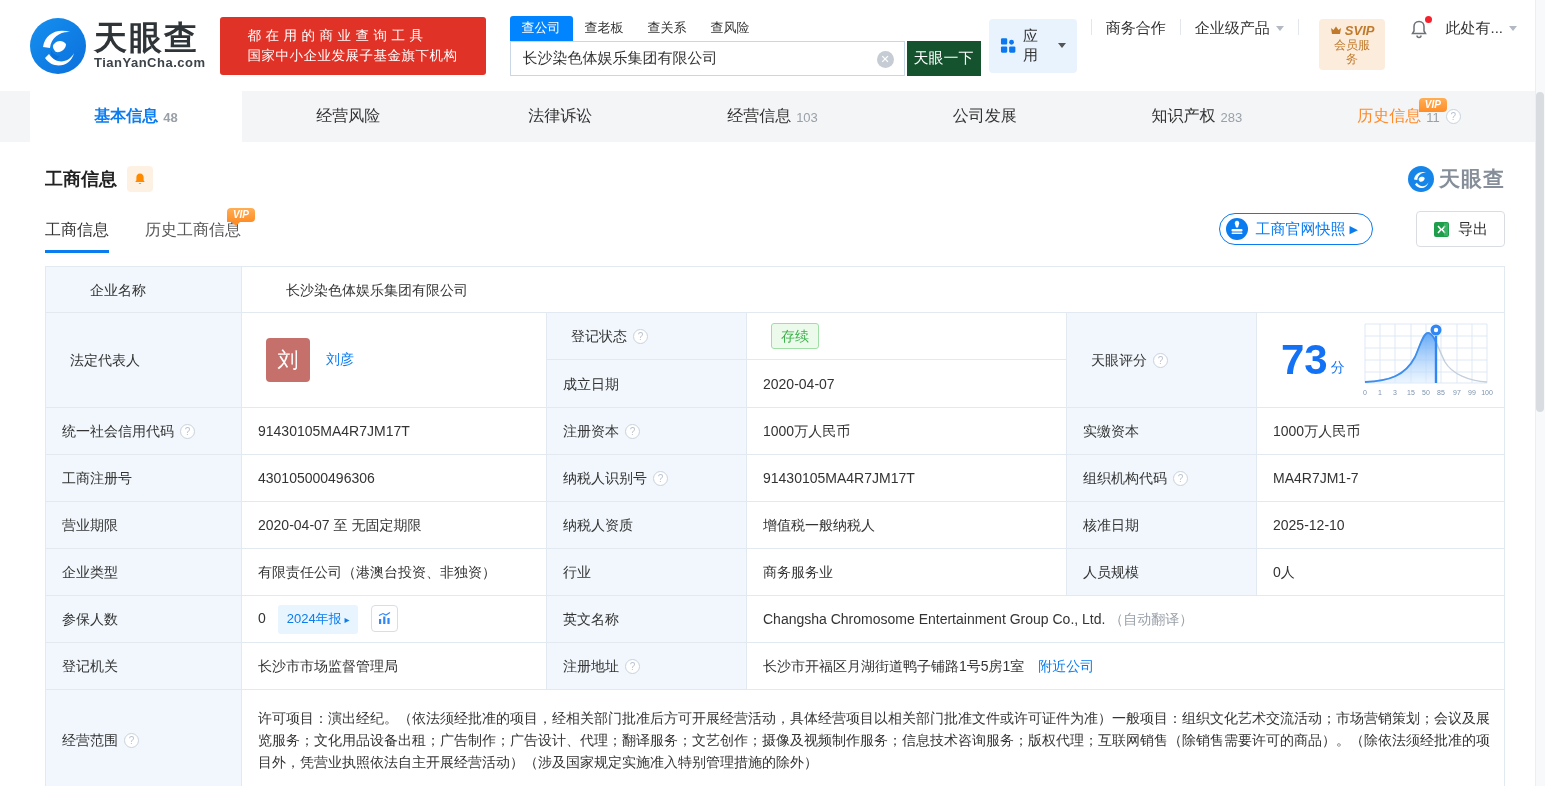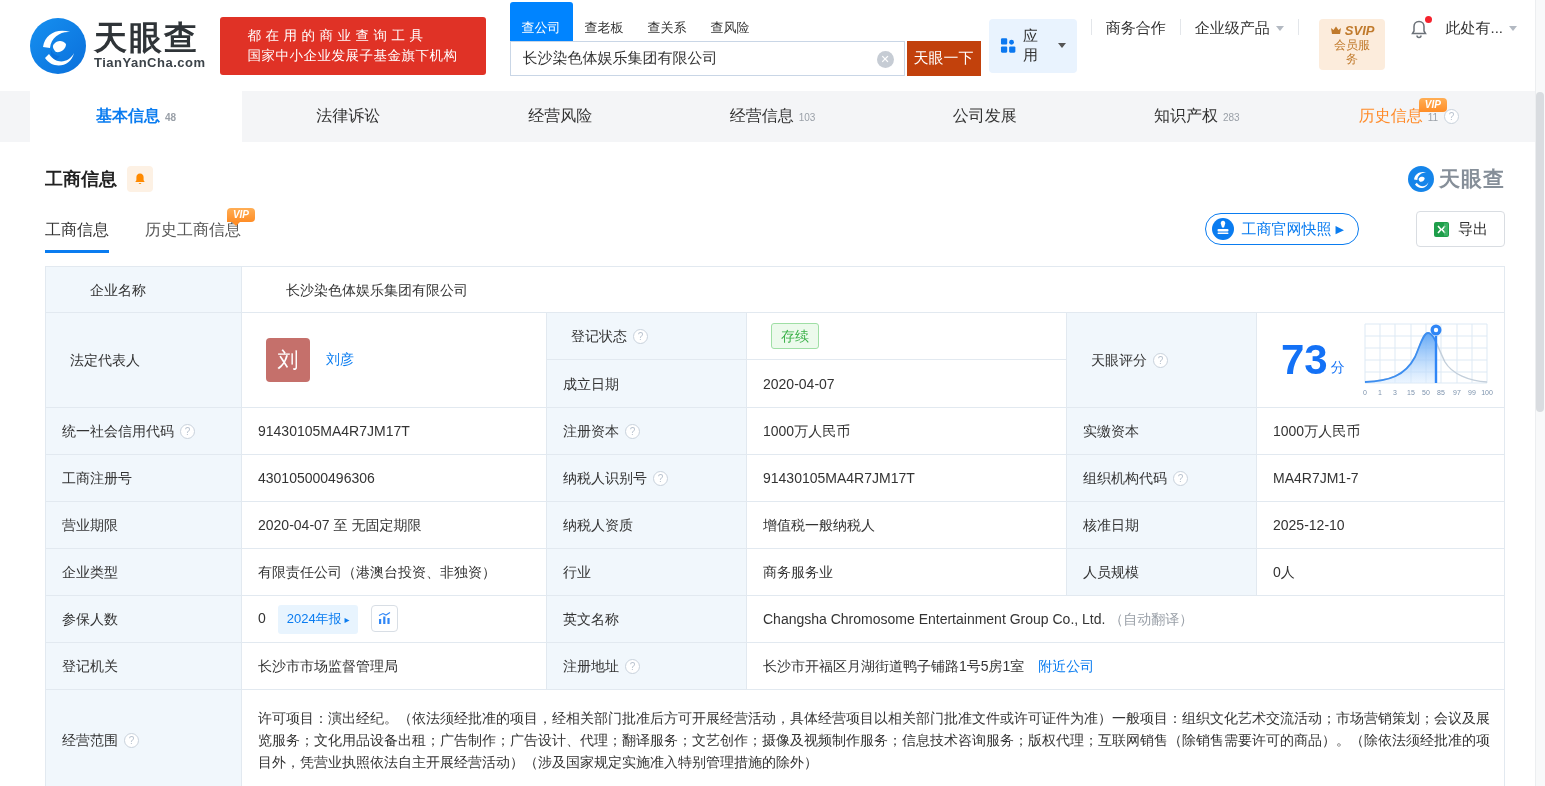--- a/index.html
+++ b/index.html
@@ -13,45 +13,45 @@
   .logo-icon { width:56px; height:56px; flex:0 0 auto; }
   .logo-txt { margin-left:8px; }
   .logo-title { font-size:33px; font-weight:bold; color:#2f3438; letter-spacing:2px; line-height:34px; }
   .logo-domain { font-size:13px; font-weight:bold; color:#3c4349; letter-spacing:.5px; }
   .banner { margin-left:14px; background:#e03226; color:#ffffff; border-radius:3px; padding:9px 28px; line-height:20px; font-size:13.5px; white-space:nowrap; }
   .banner .l1 { letter-spacing:4.5px; }
   .banner .l2 { letter-spacing:.5px; }
 
   .search-wrap { margin-left:24px; width:482px; }
   .search-tabs { display:flex; align-items:flex-end; height:25px; }
-  .search-tab { font-size:13px; color:#333; padding:17px 12px 4px; cursor:pointer; }
+  .search-tab { font-size:13px; color:#333; padding:3px 12px 4px; cursor:pointer; }
   .search-tab.active { background:#0084ff; color:#fff; border-radius:3px 3px 0 0; }
   .search-row { display:flex; }
   .search-box { position:relative; width:395px; height:35px; border:1px solid #c9d6e6; background:#fff; }
   .search-box input { width:100%; height:100%; border:0; outline:none; font-size:15px; color:#333; padding:0 36px 0 12px; font-family:inherit; }
   .clear-ic { position:absolute; right:10px; top:9px; width:17px; height:17px; border-radius:50%; background:#c6ccd4; color:#fff; font-size:11px; line-height:17px; text-align:center; cursor:pointer; }
-  .search-btn { width:74px; height:35px; margin-left:2px; background:#c2410c; color:#fff; border:0; font-size:15px; cursor:pointer; font-family:inherit; }
+  .search-btn { width:74px; height:35px; margin-left:2px; background:#14532d; color:#fff; border:0; font-size:15px; cursor:pointer; font-family:inherit; }
 
   .header-right { margin-left:auto; display:flex; align-items:flex-start; }
   .apps-btn { display:flex; align-items:center; background:#e9f3fe; border-radius:4px; padding:8px 11px; cursor:pointer; }
   .apps-btn .lbl { font-size:15px; color:#333; margin-left:7px; }
   .caret { display:inline-block; width:0; height:0; border-left:4px solid transparent; border-right:4px solid transparent; border-top:5px solid #555; margin-left:6px; }
   .caret.gray { border-top-color:#b3b9c2; }
   .hr-sep { width:1px; height:16px; background:#e3e6ea; margin:0 14px; }
   .hr-link { font-size:15px; color:#333; cursor:pointer; white-space:nowrap; display:flex; align-items:center; }
   .svip { margin:0 6px; background:#fcecdc; border-radius:4px; padding:4px 10px; text-align:center; cursor:pointer; }
   .svip .s1 { font-size:13px; font-weight:bold; font-style:italic; color:#c07a2c; display:flex; align-items:center; justify-content:center; gap:3px; }
   .svip .s2 { font-size:12px; color:#c07a2c; line-height:14px; }
   .bell-wrap { position:relative; margin:0 16px 0 18px; cursor:pointer; }
   .bell-dot { position:absolute; top:-3px; right:-3px; width:7px; height:7px; border-radius:50%; background:#f5222d; }
 
   
   .nav-bar { height:51px; background:#f4f5f7; display:flex; padding:0 30px; }
   .nav-tab { flex:1; display:flex; align-items:center; justify-content:center; font-size:16px; color:#333; cursor:pointer; position:relative; }
-  .nav-tab .cnt { font-size:10px; color:#9aa0a8; margin-left:5px; margin-top:2px; }
+  .nav-tab .cnt { font-size:13px; color:#9aa0a8; margin-left:5px; margin-top:2px; }
   .nav-tab.active { background:#fff; color:#0a7cf0; font-weight:bold; }
   .nav-tab.vip-tab { color:#ff8b2a; }
   .vip-badge { display:inline-block; background:linear-gradient(180deg,#ffae55,#ff8d26); color:#fff; font-size:10px; font-weight:bold; font-style:italic; padding:1px 6px 2px; border-radius:4px 4px 4px 0; }
   .nav-vip { position:absolute; top:3px; right:68px; }
   .help-ic { display:inline-block; width:15px; height:15px; border:1px solid #c9d2dc; border-radius:50%; color:#b9c3cf; font-size:10px; line-height:13px; text-align:center; margin-left:6px; cursor:pointer; background:#fff; }
   .help-ic::after { content:"?"; }
 
   
   .content { padding:0 40px 0 45px; }
   .sec-head { display:flex; align-items:center; margin-top:23px; }
@@ -59,21 +59,21 @@
   .bell-chip { margin-left:10px; width:26px; height:26px; background:#fdf1e4; border-radius:4px; display:flex; align-items:center; justify-content:center; cursor:pointer; }
   .watermark { margin-left:auto; display:flex; align-items:center; gap:5px; }
   .watermark .wm-txt { font-size:21px; font-weight:bold; color:#868f99; letter-spacing:1px; }
 
   .subtab-row { display:flex; align-items:flex-end; margin-top:14px; height:46px; }
   .subtab { font-size:16px; color:#333; padding-bottom:12px; position:relative; cursor:pointer; }
   .subtab.active::after { content:""; position:absolute; left:0; right:0; bottom:0; height:3px; background:#0a7cf0; }
   .subtab.muted { color:#555; margin-left:36px; }
   .subtab-vip { position:absolute; top:-16px; right:-14px; }
   .subtab-vip .vip-badge::after { content:""; position:absolute; left:4px; bottom:-4px; border-left:5px solid transparent; border-right:5px solid transparent; border-top:5px solid #ff8d26; }
-  .subtab-actions { margin-left:auto; display:flex; align-items:center; gap:14px; padding-bottom:6px; }
+  .subtab-actions { margin-left:auto; display:flex; align-items:center; padding-bottom:6px; }
   .snap-btn { display:flex; align-items:center; border:1px solid #0a7cf0; border-radius:17px; height:32px; padding:0 14px 0 5px; cursor:pointer; background:#fff; }
   .snap-btn .txt { color:#0a7cf0; font-size:15px; margin-left:7px; }
   .snap-btn .arr { color:#0a7cf0; font-size:11px; margin-left:4px; }
   .export-btn { display:flex; align-items:center; border:1px solid #d9dde2; border-radius:4px; height:36px; padding:0 16px; gap:8px; cursor:pointer; background:#fff; font-size:15px; color:#333;margin-left:43px; }
 
   
   table.info { border-collapse:collapse; width:1460px; margin-top:13px; table-layout:fixed; }
   table.info td { border:1px solid #e2e9f0; font-size:14px; vertical-align:middle; padding:6px 10px 6px 16px; line-height:22px; }
   td.lbl { background:#f1f7fc; color:#333; }
   td.val { color:#333; }
@@ -186,24 +186,24 @@
       </span>
     </div>
   </div>
 
   <div class="nav-bar">
     <div class="nav-tab active">
       <span>基本信息</span>
       <span class="cnt">48</span>
     </div>
     <div class="nav-tab">
+      <span>经营风险</span>
+    </div>
+    <div class="nav-tab">
       <span>法律诉讼</span>
-    </div>
-    <div class="nav-tab">
-      <span>经营风险</span>
     </div>
     <div class="nav-tab">
       <span>经营信息</span>
       <span class="cnt">103</span>
     </div>
     <div class="nav-tab">
       <span>公司发展</span>
     </div>
     <div class="nav-tab">
       <span>知识产权</span>

